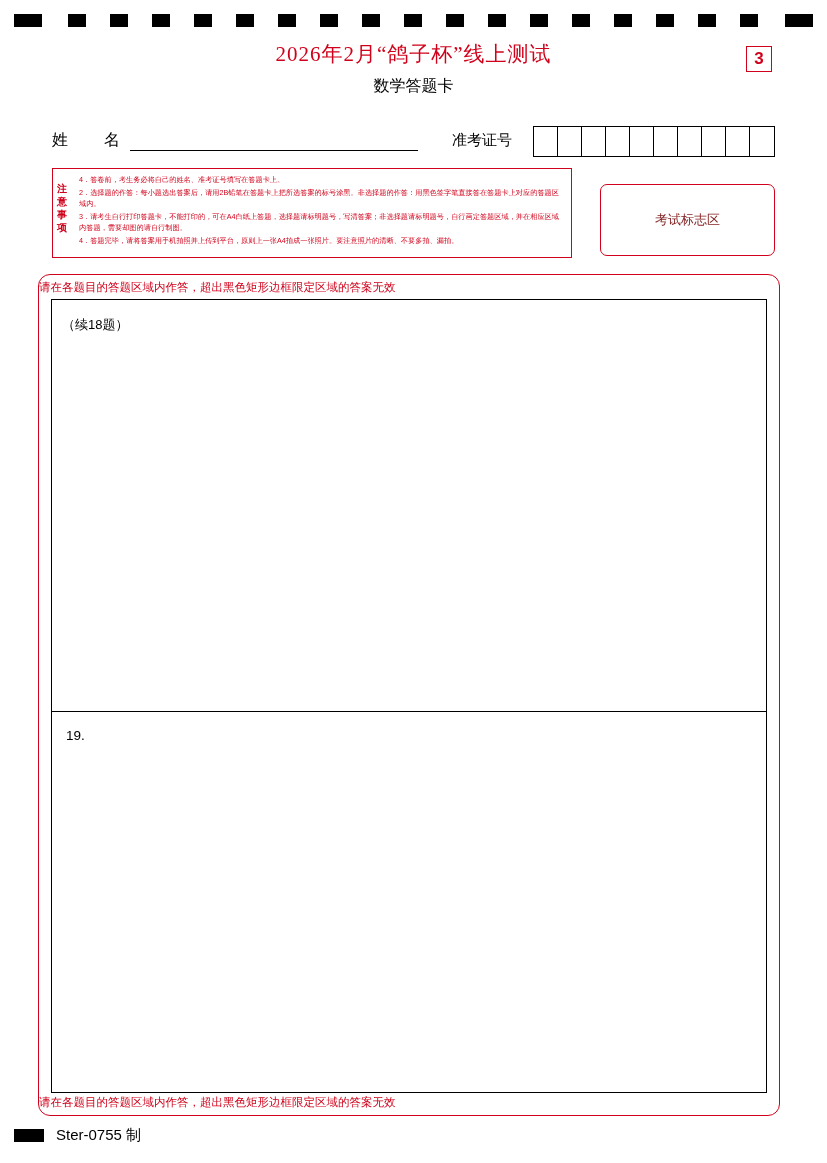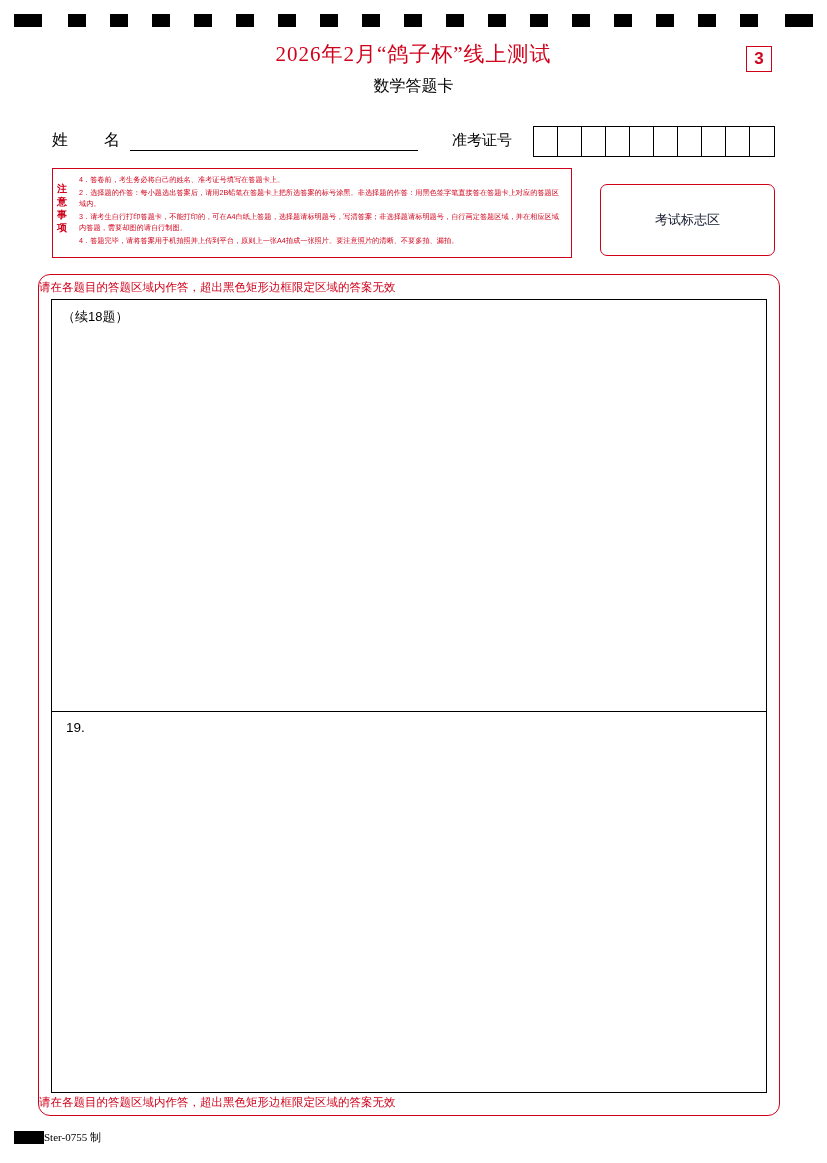--- a/index.html
+++ b/index.html
@@ -167,21 +167,21 @@
     top: 184px;
     left: 600px;
     width: 175px;
     height: 72px;
     border: 1.1px solid #d0021b;
     border-radius: 7px;
     box-sizing: border-box;
     display: flex;
     align-items: center;
     justify-content: center;
-    color: #0f172a;
+    color: #7f1d1d;
     font-size: 13px;
     font-family: Liberation Mono, monospace;
   }
 
   
   .answer-frame {
     position: absolute;
     top: 274px;
     left: 38px;
     width: 742px;
@@ -216,21 +216,21 @@
   }
   .q-block.first {
     height: 412px;
     border-bottom: 1.3px solid #000;
   }
   .q-block.second {
     height: 380px;
   }
   .q-label {
     position: absolute;
-    top: 8px;
+    top: 16px;
     left: 14px;
     font-size: 13.5px;
     font-family: "Liberation Sans", sans-serif;
     text-align: center;
   }
   .q-label.cont {
     font-size: 13px;
     left: 10px;
   }
 
@@ -241,22 +241,23 @@
     left: 14px;
     display: flex;
     align-items: center;
   }
   .footer-mark {
     width: 30px;
     height: 13px;
     background: #000;
   }
   .footer-text {
-    font-size: 11px;
-    font-family: Liberation Serif, serif;
+    margin-left: 12px;
+    font-size: 15px;
+    font-family: Liberation Sans, sans-serif;
   }
 </style>
 </head>
 <body>
 
 <div class="page">
 
   <div class="marks-row">
     <div class="mark big" style="left:14px;"></div>
     <div class="mark small" style="left:68px;"></div>

